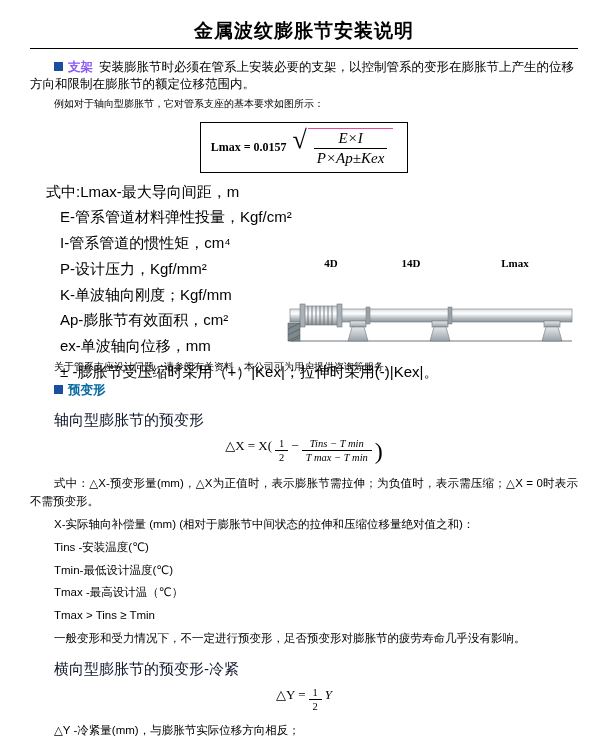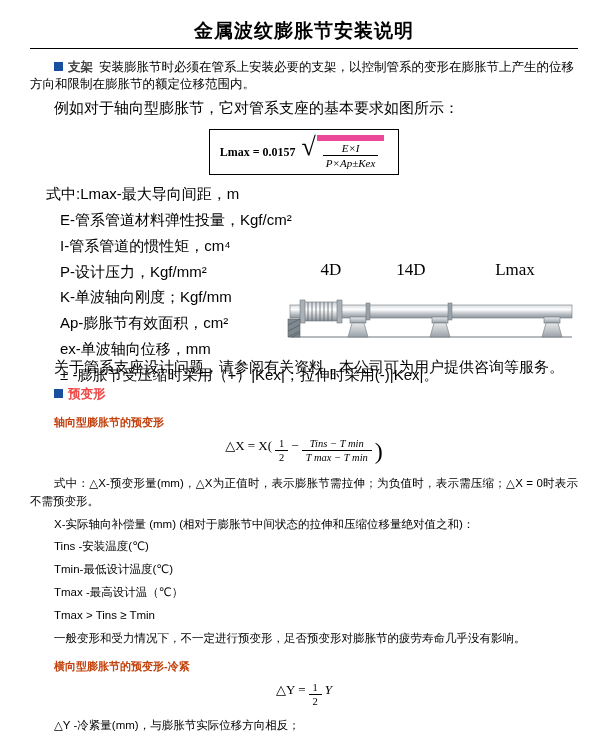--- a/index.html
+++ b/index.html
@@ -29,21 +29,21 @@
     margin: 8px 0 4px 0;
     font-family: "Liberation Serif", "DejaVu Serif", serif;
   }
   .title-rule {
     border: none;
     border-top: 1px solid #000;
     margin: 0 0 10px 0;
   }
   p {
     margin: 0 0 3px 0;
-    font-size: 15px;
+    font-size: 10px;
     line-height: 1.55;
     text-align: justify;
   }
   .indent {
     text-indent: 24px;
   }
   .sq-head {
     font-size: 12.5px;
     font-weight: bold;
     color: #1a4fa0;
@@ -51,35 +51,35 @@
     text-indent: 24px;
   }
   .sq-head .sq {
     display: inline-block;
     width: 9px;
     height: 9px;
     background: #1a4fa0;
     margin-right: 5px;
   }
   .sq-head .htext {
-    color: #ef4444;
+    color: #0369a1;
   }
   .sq-head.inline-para {
     font-weight: normal;
     color: #000;
   }
   .sq-head.inline-para .htext {
     font-weight: bold;
-    color: #404040;
+    color: #8b5cf6;
     margin-right: 6px;
   }
   .sub-head {
-    font-size: 11px;
-    font-weight: bold;
-    color: #c2410c;
+    font-size: 15px;
+    font-weight: normal;
+    color: #0f172a;
     margin: 12px 0 6px 0;
     text-indent: 24px;
   }
   .legend {
     margin: 4px 0 0 0;
   }
   .legend li {
     list-style: none;
     font-size: 15px;
     line-height: 1.72;
@@ -112,46 +112,46 @@
   .radical {
     display: flex;
     align-items: stretch;
   }
   .radical .sign {
     font-size: 26px;
     line-height: 24px;
     margin-right: 1px;
   }
   .radical .frac {
-    border-top: 6px solid #ec4899;
+    border-top: 1px solid #ec4899;
     padding: 1px 6px 0 6px;
     text-align: center;
     font-style: italic;
-    font-size: 11px;
+    font-size: 15px;
   }
   .frac .num {
     border-bottom: 1px solid #000;
     padding: 0 3px 1px 3px;
   }
   .frac .den {
     padding: 1px 3px 0 3px;
   }
   .fig-wrap {
     position: relative;
     width: 300px;
     margin-left: 252px;
     margin-top: -128px;
     margin-bottom: 4px;
   }
   .fig-labels {
     display: flex;
-    font-size: 17px;
-    font-weight: normal;
+    font-size: 11px;
+    font-weight: bold;
     font-family: "Liberation Serif", "DejaVu Serif", serif;
-    margin-bottom: 3px;
+    margin-bottom: 18px;
     padding-left: 18px;
   }
   .fig-labels span {
     text-align: center;
   }
   .lbl-4d { width: 62px; }
   .lbl-14d { width: 98px; }
   .lbl-lmax { width: 110px; }
   .fig-svg {
     display: block;

